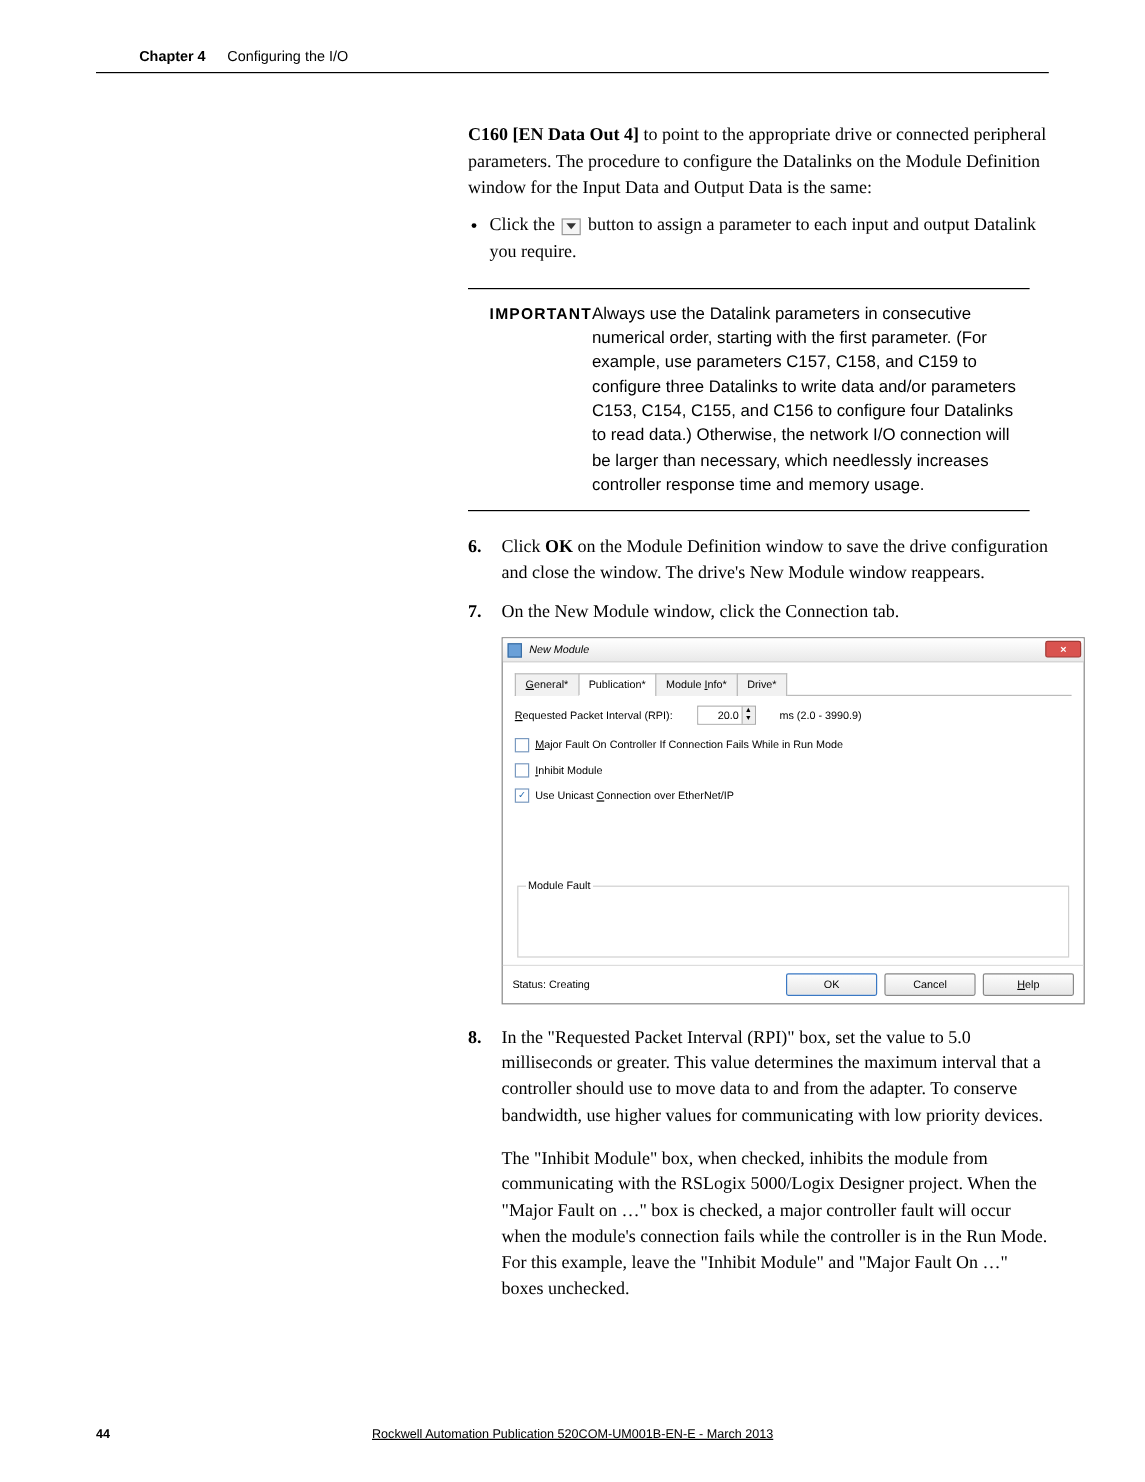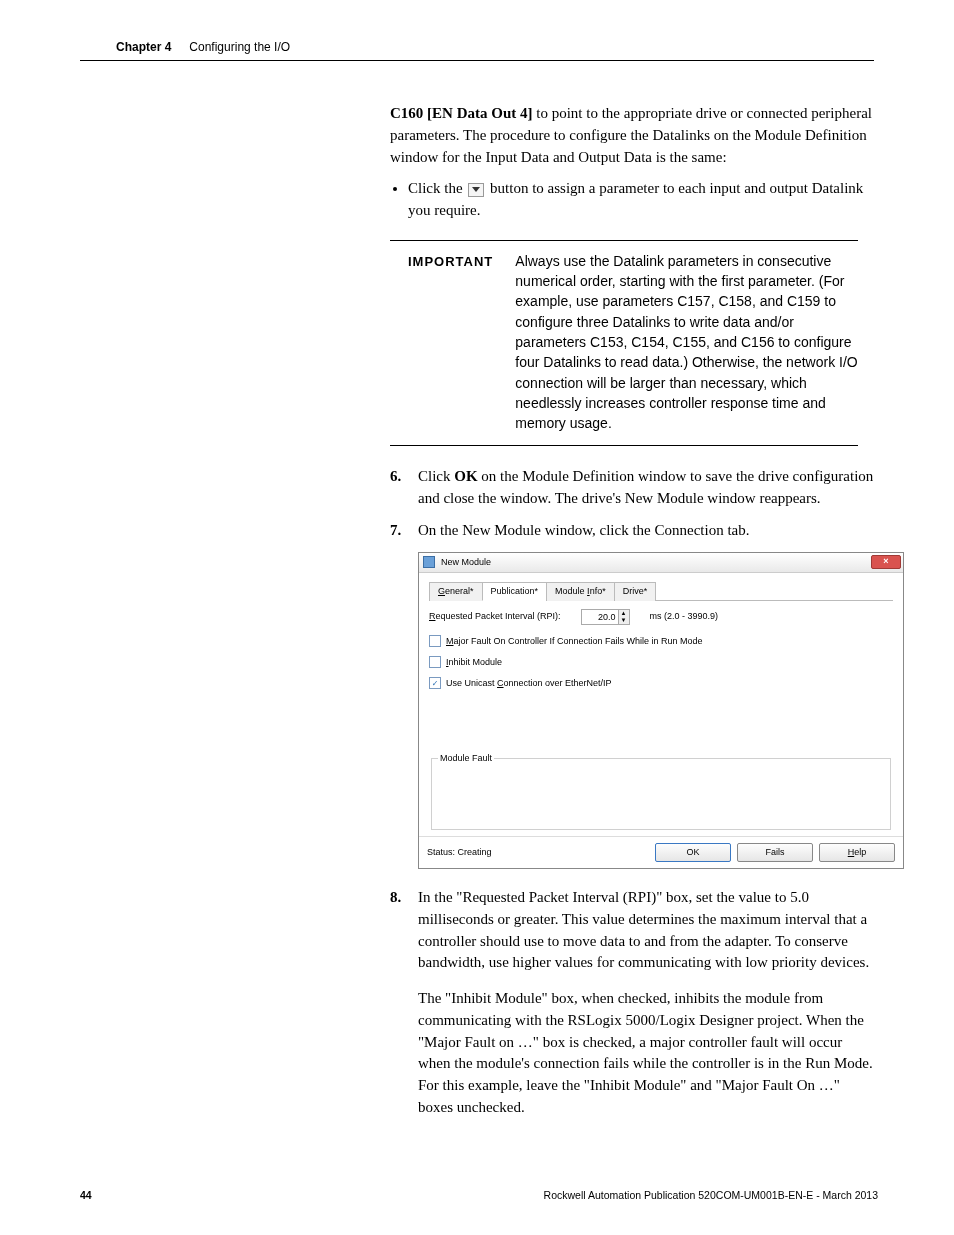--- a/index.html
+++ b/index.html
@@ -54,21 +54,20 @@
     position: absolute;
     left: 0;
     font-weight: 700;
   }
   .important-box {
     border-top: 1px solid #000;
     border-bottom: 1px solid #000;
     padding: 10px 0 12px 0;
     margin: 8px 16px 20px 0;
     display: flex;
-    gap: 22px;
     align-items: flex-start;
   }
   .important-label {
     font-family: "Helvetica Neue", Arial, sans-serif;
     font-weight: 800;
     letter-spacing: 1px;
     font-size: 13px;
     padding-top: 2px;
     padding-left: 18px;
     white-space: nowrap;
@@ -108,20 +107,21 @@
     background: #fff;
     margin-left: 0;
   }
   .dlg-titlebar {
     background: linear-gradient(#fff, #e9e9e9);
     border-bottom: 1px solid #ccc;
     display: flex;
     align-items: center;
     padding: 3px 4px;
     position: relative;
+    font-style: italic;
   }
   .dlg-icon {
     width: 10px; height: 10px;
     background: #6aa0d8;
     border: 1px solid #3b6ea5;
     margin-right: 6px;
   }
   .dlg-close {
     position: absolute; right: 2px; top: 2px;
     width: 28px; height: 12px;
@@ -156,21 +156,21 @@
   }
   .dlg-spin input {
     width: 32px; border: 0; font-size: 9px; text-align: right; padding: 0 2px;
   }
   .dlg-spin-btns { display: flex; flex-direction: column; border-left: 1px solid #aaa; }
   .dlg-sb { width: 10px; height: 7px; background: #eee; font-size: 6px; line-height: 6px; text-align: center; }
   .dlg-check { display: flex; align-items: center; gap: 5px; margin-bottom: 8px; }
   .chk { width: 10px; height: 10px; border: 1px solid #7a9ac0; background: #fff; display:inline-flex; align-items:center; justify-content:center; font-size:8px; color:#2a6fb3; }
   .dlg-fieldset {
     border: 1px solid #d0d0d0;
-    padding: 4px 6px 60px 6px;
+    padding: 4px 6px 48px 6px;
     margin-top: 62px;
     font-size: 9px;
   }
   .dlg-footer {
     border-top: 1px solid #ddd;
     padding: 6px 8px;
     display: flex;
     align-items: center;
   }
   .dlg-status { flex: 1; font-size: 9px; }
@@ -190,21 +190,21 @@
   .page-footer {
     position: absolute;
     bottom: 34px;
     left: 80px;
     right: 76px;
     display: flex;
     font-family: "Helvetica Neue", Arial, sans-serif;
     font-size: 10.5px;
   }
   .page-footer .pn { font-weight: 700; width: 230px; }
-  .page-footer .pub { flex: 1; text-align: right; }
+  .page-footer .pub { flex: 1; text-align: left; text-decoration: underline; }
 </style>
 </head>
 <body>
 
 <div class="header">
   <span class="chapter">Chapter 4</span>
   <span class="title">Configuring the I/O</span>
 </div>
 <hr class="hr">
 
@@ -274,21 +274,21 @@
               <span>Use Unicast <span class="under">C</span>onnection over EtherNet/IP</span>
             </div>
 
             <fieldset class="dlg-fieldset">
               <legend>Module Fault</legend>
             </fieldset>
           </div>
           <div class="dlg-footer">
             <span class="dlg-status">Status: Creating</span>
             <span class="dlg-btn primary">OK</span>
-            <span class="dlg-btn">Fails</span>
+            <span class="dlg-btn">Cancel</span>
             <span class="dlg-btn"><span class="under">H</span>elp</span>
           </div>
         </div>
       </div>
     </li>
     <li>
       <p>In the "Requested Packet Interval (RPI)" box, set the value to 5.0 milliseconds or greater. This value determines the maximum interval that a controller should use to move data to and from the adapter. To conserve bandwidth, use higher values for communicating with low priority devices.</p>
       <p style="margin-top:14px">The "Inhibit Module" box, when checked, inhibits the module from communicating with the RSLogix 5000/Logix Designer project. When the "Major Fault on …" box is checked, a major controller fault will occur when the module's connection fails while the controller is in the Run Mode. For this example, leave the "Inhibit Module" and "Major Fault On …" boxes unchecked.</p>
     </li>
   </ol>

